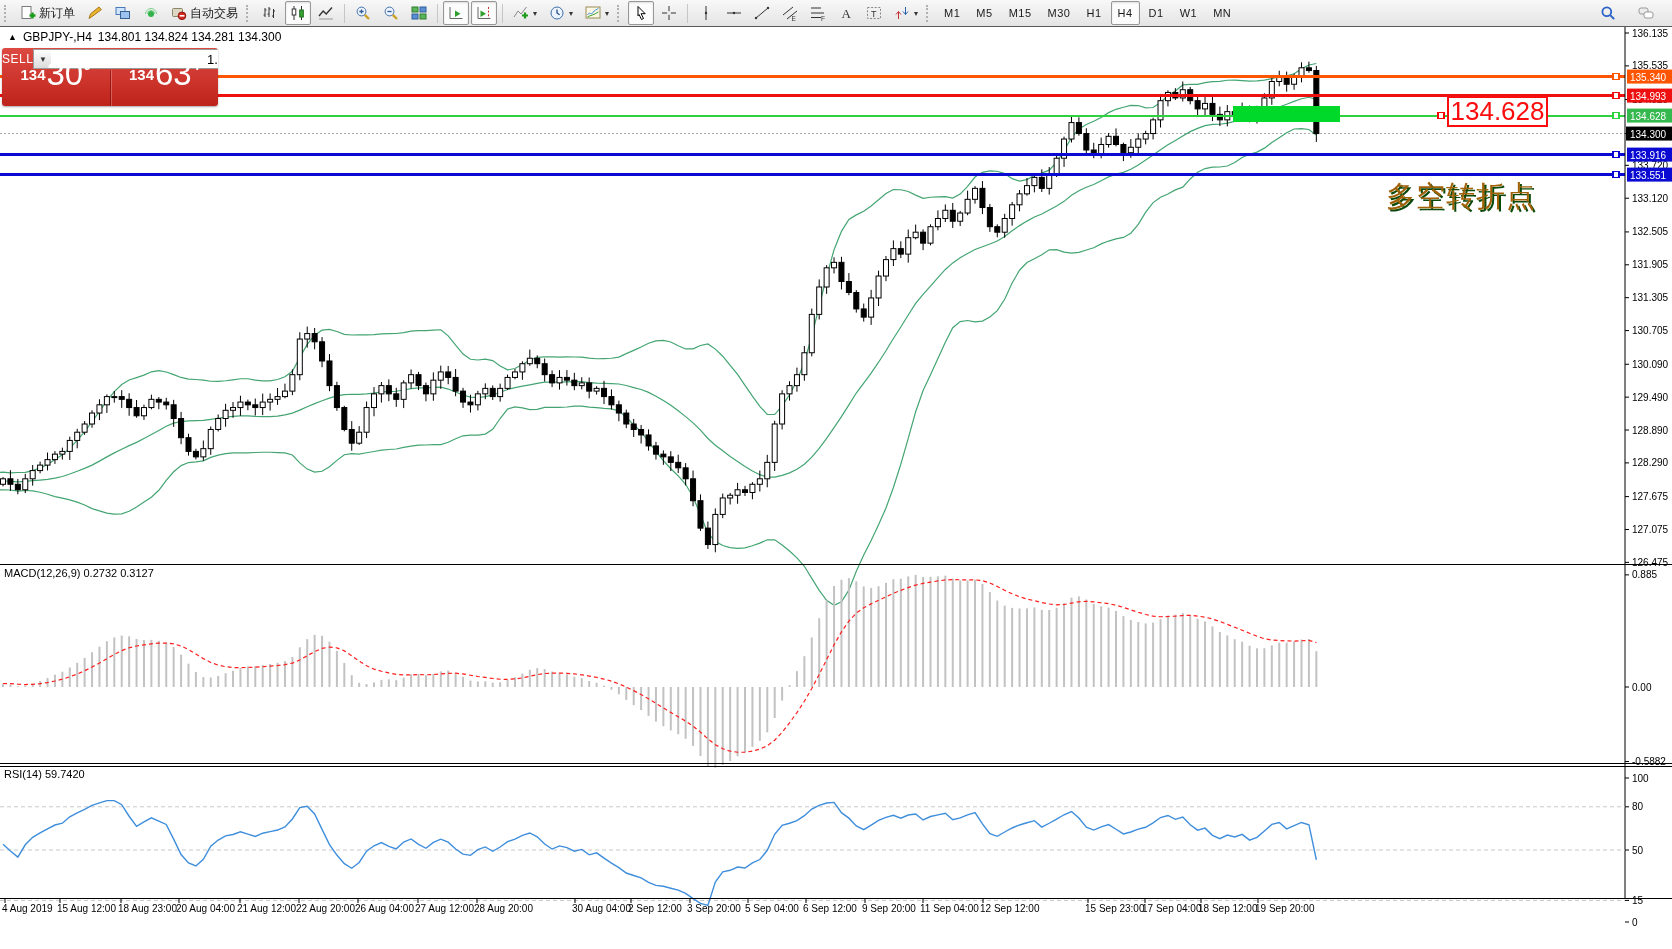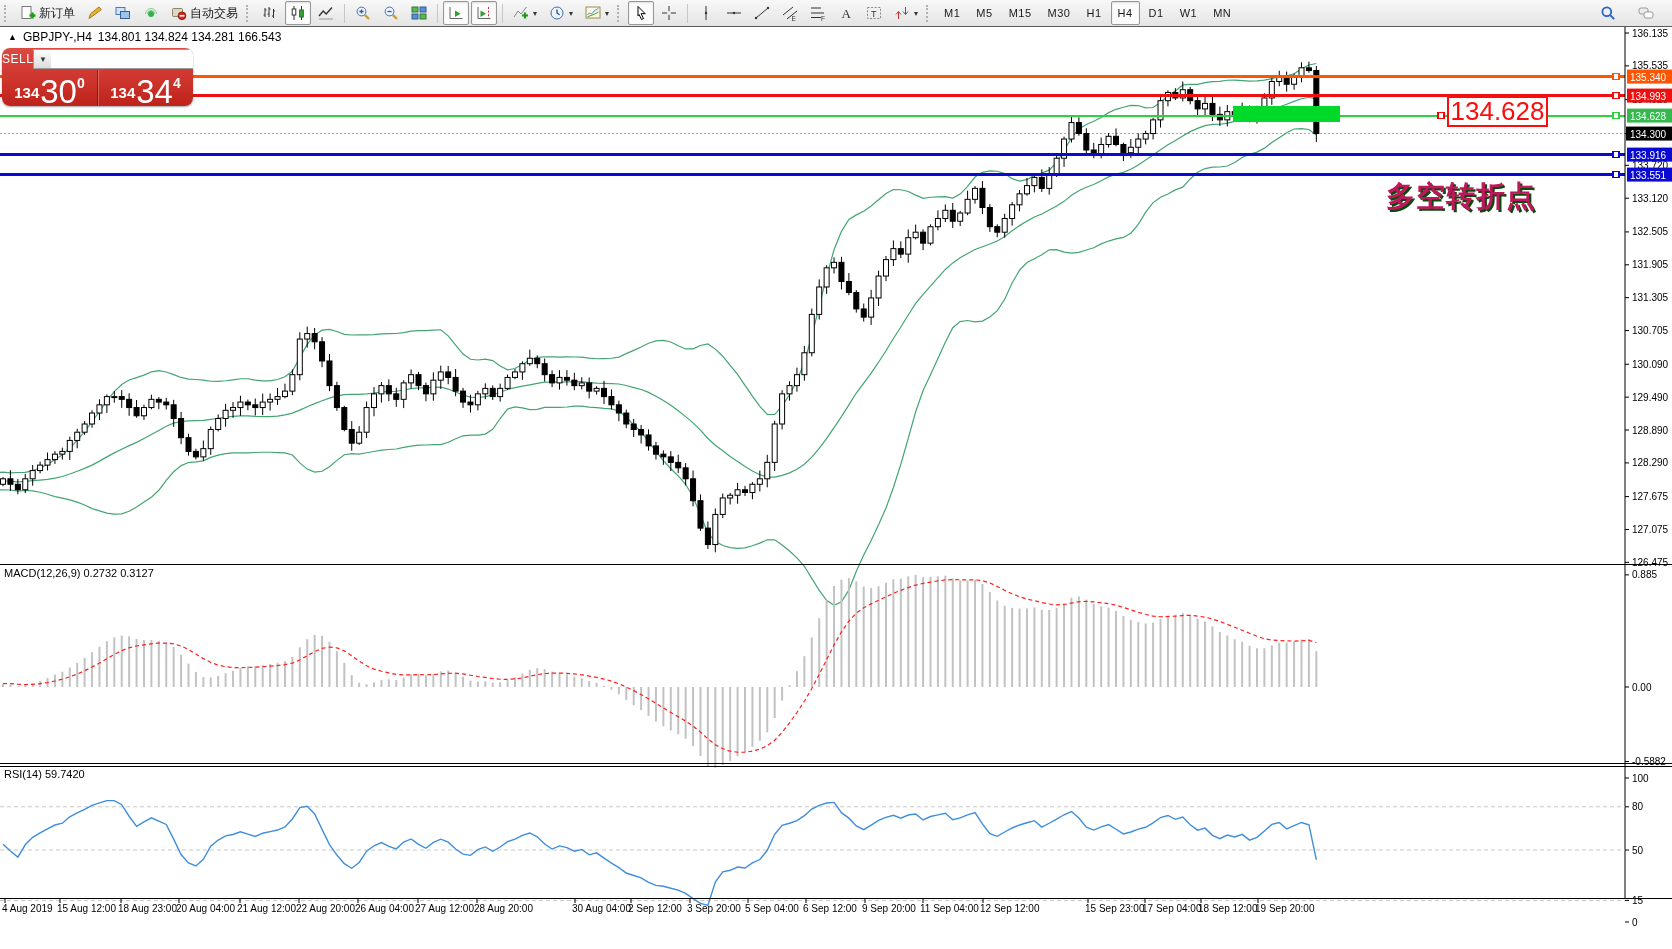--- a/index.html
+++ b/index.html
@@ -14,41 +14,41 @@
 .tbtn{display:flex;align-items:center;gap:3px;height:22px;padding:0 4px;margin:0 1px;
   border:1px solid transparent;border-radius:2px;font-size:12px;color:#1a1a1a;cursor:default;white-space:nowrap}
 .tbtn.active{background:#fcfcfc;border-color:#979797;box-shadow:inset 0 1px 2px rgba(0,0,0,.12)}
 .tbtn .dd{font-size:8px;color:#333;margin-left:1px}
 .tbtn svg{display:block}
 .tf{font-size:11px;padding:0 6px;letter-spacing:.5px}
 .right-icons{margin-left:auto;display:flex;align-items:center;gap:10px;padding-right:10px}
 .symbol-info{position:absolute;left:8px;top:30px;font-size:12px;color:#000;z-index:5;
   display:flex;align-items:center;gap:6px}
 .symbol-info .tri{font-size:9px}
-.trade-panel{position:absolute;left:2px;top:48px;width:191px;z-index:6;border-radius:8px;
+.trade-panel{position:absolute;left:2px;top:48px;width:216px;z-index:6;border-radius:3px;
   overflow:hidden;box-shadow:0 1px 2px rgba(0,0,0,.35);
   background:linear-gradient(180deg,#dd4a42,#bf231b);color:#fff}
 .tp-row1{display:flex;height:22px;align-items:stretch}
 .tp-side{width:48px;display:flex;align-items:center;justify-content:center;
   font-size:12px;letter-spacing:.5px}
 .tp-stepper{flex:1;display:flex;background:#fff;border:1px solid #9a9a9a;box-sizing:border-box;margin:1px 0}
 .tp-step{width:17px;background:linear-gradient(#fdfdfd,#dcdcdc);color:#333;font-size:8px;
   display:flex;align-items:center;justify-content:center;border:0}
 .tp-vol{flex:1;border:0;outline:0;text-align:right;font-size:13px;color:#000;padding:0 5px;
   font-family:"Liberation Sans",sans-serif;min-width:0}
 .tp-prices{display:flex;height:36px}
-.tp-half{flex:1;display:flex;align-items:flex-end;justify-content:center;padding-bottom:1px}
+.tp-half{flex:1;display:flex;align-items:flex-end;justify-content:center;padding-bottom:19px}
 .tp-half.first{border-right:1px solid rgba(120,0,0,.55);box-shadow:1px 0 0 rgba(255,255,255,.25)}
 .pn-small{font-size:15px;font-weight:bold;margin:0 1px 4px 0}
 .pn-big{font-size:33px;font-weight:normal;line-height:.82}
 .pn-sup{font-size:14px;font-weight:bold;position:relative;top:-14px}
 .pane-label{position:absolute;font-size:11px;color:#000;z-index:4}
 .price-box{position:absolute;left:1447px;top:96px;width:97px;height:27px;background:#fff;
   border:2px solid #fb0d0d;color:#fb0d0d;font-size:26px;line-height:27px;text-align:center;z-index:5}
-.cn-note{position:absolute;left:1386px;top:177px;font-size:29px;font-weight:bold;color:#be185d;
+.cn-note{position:absolute;left:1386px;top:177px;font-size:29px;font-weight:normal;color:#a16207;
   text-shadow:2px 2px 0 #0c4a0c;letter-spacing:1px;z-index:5;white-space:nowrap}
 #plot{position:absolute;left:0;top:27px;z-index:1}
 </style>
 </head>
 <body>
 
 <div class="toolbar" id="toolbar">
     <div class="grip"></div>
     <div class="tgroup">
       <div class="tbtn">
@@ -1021,42 +1021,42 @@
       <line x1="1201" y1="871" x2="1201" y2="876" stroke="#000"></line>
       <text x="1198" y="885" font-size="10" fill="#000">18 Sep 12:00</text>
       <line x1="1258" y1="871" x2="1258" y2="876" stroke="#000"></line>
       <text x="1255" y="885" font-size="10" fill="#000">19 Sep 20:00</text>
     </g>
   </svg>
 
 <div class="symbol-info">
   <span class="tri">▲</span>
   <span>GBPJPY-,H4</span>
-  <span>134.801 134.824 134.281 166.543</span>
+  <span>134.801 134.824 134.281 134.300</span>
 </div>
 
 <div class="trade-panel">
   <div class="tp-row1">
     <div class="tp-side">SELL</div>
     <div class="tp-stepper">
       <button class="tp-step">▼</button>
       <input class="tp-vol" value="1.00" style="">
 
     </div>
 
   </div>
   <div class="tp-prices">
     <div class="tp-half first">
       <span class="pn-small">134</span>
       <span class="pn-big">30</span>
       <span class="pn-sup">0</span>
     </div>
     <div class="tp-half">
       <span class="pn-small">134</span>
-      <span class="pn-big">34</span>
+      <span class="pn-big">63</span>
       <span class="pn-sup">4</span>
     </div>
   </div>
 </div>
 
 <div class="pane-label" style="left:4px;top:567px">MACD(12,26,9) 0.2732 0.3127</div>
 <div class="pane-label" style="left:4px;top:768px">RSI(14) 59.7420</div>
 
 <div class="price-box">134.628</div>
 <div class="cn-note">多空转折点</div>

